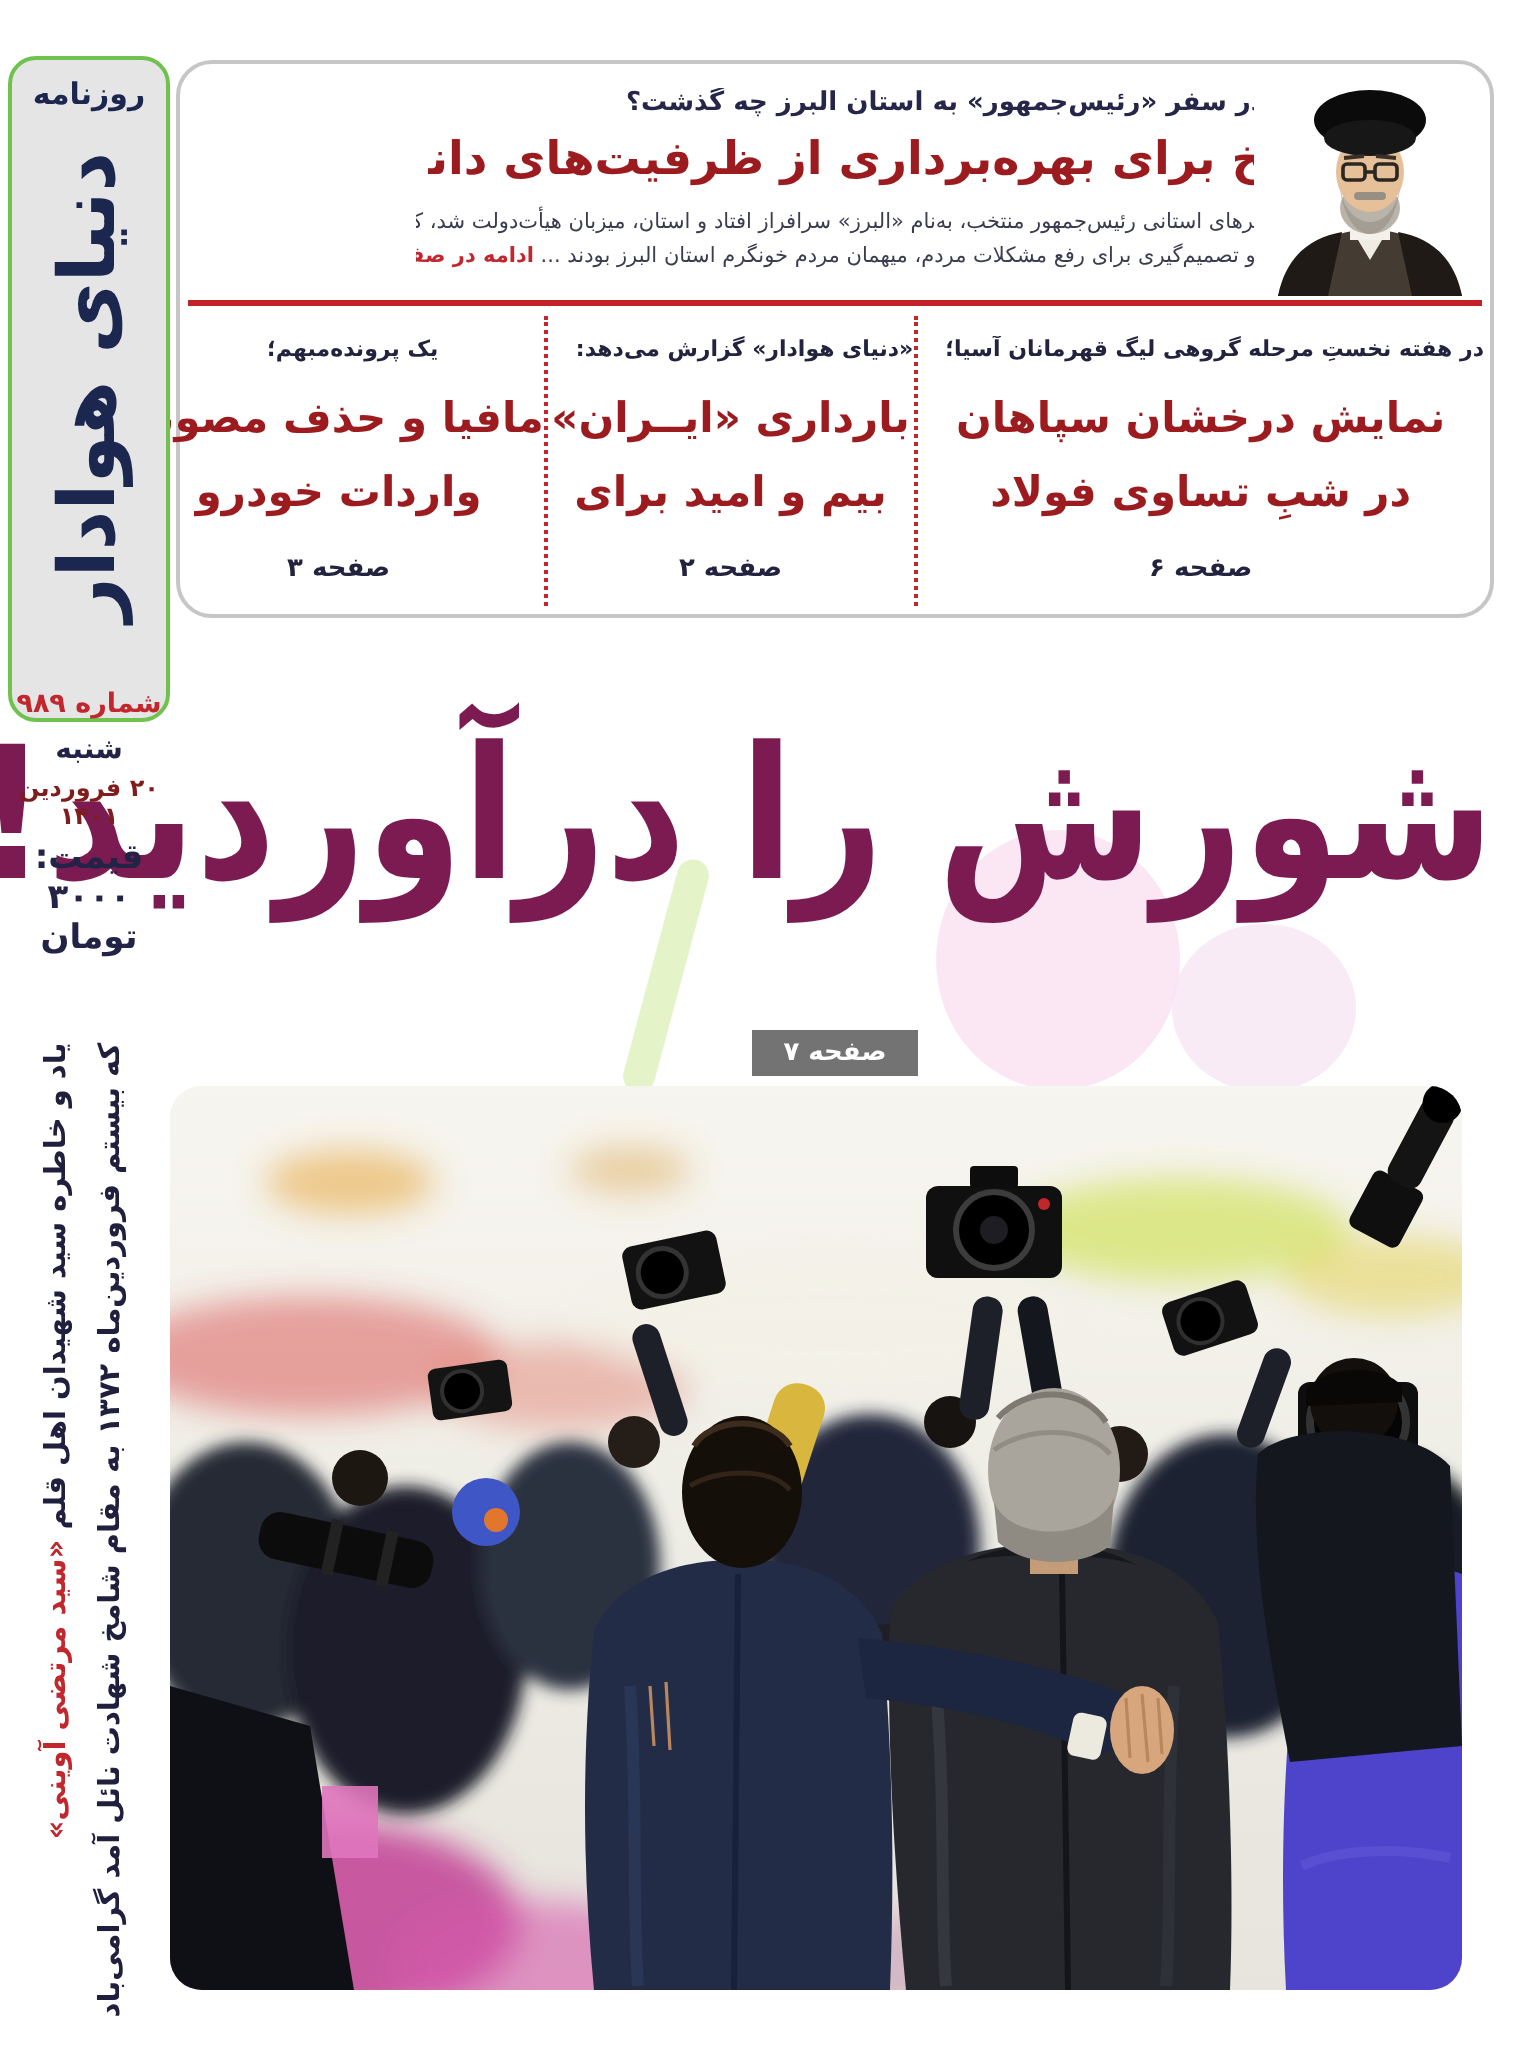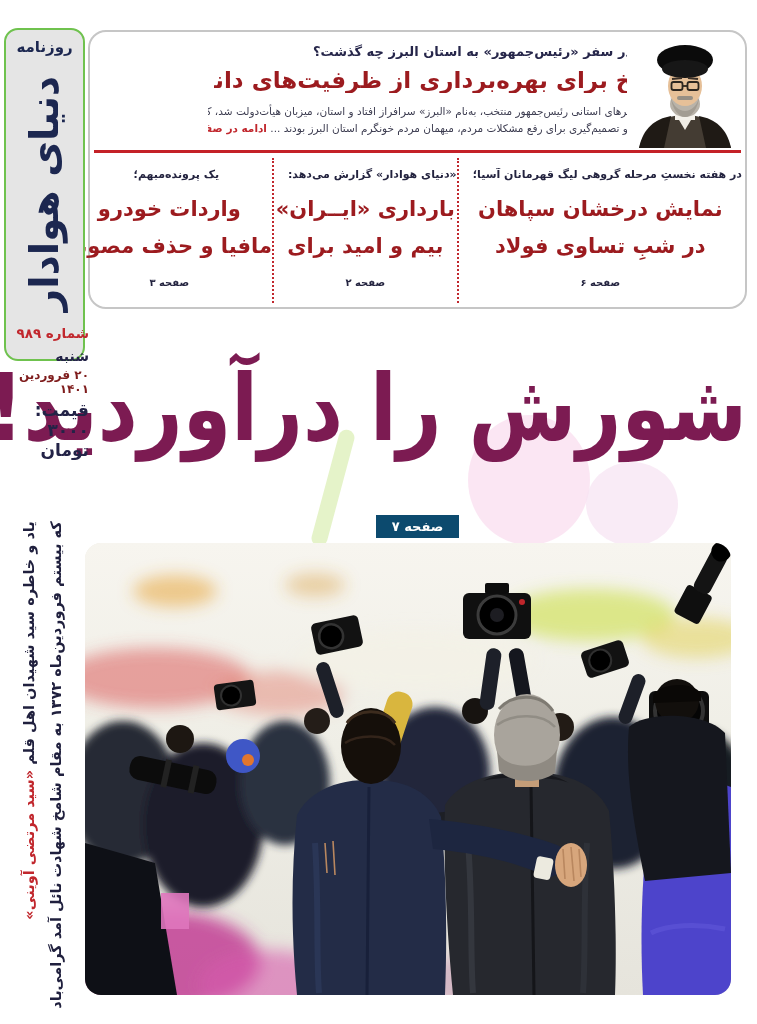--- a/index.html
+++ b/index.html
@@ -21,21 +21,21 @@
   }
   .logo-vert-wrap{
     position:absolute; left:0; top:34px; width:100%; height:258px;
     display:flex; align-items:center; justify-content:center;
   }
   .logo-vert{
     transform:rotate(-90deg); white-space:nowrap;
     font-size:39px; font-weight:bold; color:#1c2750; letter-spacing:-1px;
   }
   .issue-info{
-    position:absolute; left:0; top:325px; width:89px; z-index:3;
+    position:absolute; left:0; top:344px; width:89px; text-align:center; z-index:3;
   }
   .issue-no{ color:#c1272d; font-weight:bold; font-size:13.5px; margin-bottom:7px; }
   .issue-day{ color:#232347; font-weight:bold; font-size:14px; margin-bottom:4px; }
   .issue-date{ color:#7f1d1d; font-weight:bold; font-size:12px; margin-bottom:4px; }
   .issue-price{ color:#232347; font-weight:bold; font-size:17px; }
 
   .memorial-wrap{
     position:absolute; left:0; top:505px; width:86px; height:519px;
     display:flex; align-items:center; justify-content:center; z-index:3;
   }
@@ -76,21 +76,21 @@
     display:flex; flex-direction:row; direction:rtl;
   }
   .teaser{ padding-top:10px; text-align:center; }
   .teaser-0{ flex:0 0 265px;text-align:center; }
   .teaser-1{ flex:0 0 178px; border-left:none; }
   .teaser-1, .teaser-2{ border-right:2px dotted #c1272d; }
   .teaser-2{ flex:1 1 auto; }
   .teaser-kicker{ font-size:11px; font-weight:bold; color:#23233f; white-space:nowrap; overflow:hidden;padding-left:14px; }
   .teaser-headline{ margin-top:10px; font-size:21px; font-weight:bold; color:#9c1b1f; line-height:37px; }
   .teaser-headline div{ white-space:nowrap; overflow:hidden; }
-  .teaser-page{ margin-top:12px; font-size:10px; font-weight:bold; color:#23233f; }
+  .teaser-page{ margin-top:12px; font-size:13px; font-weight:bold; color:#23233f; }
 
   
   .hint{ position:absolute; z-index:1; }
   .hint-green{ left:325px; top:428px; width:16px; height:120px; background:#dff0bc;
                transform:rotate(15deg); border-radius:8px; opacity:.8; }
   .hint-pink1{ left:468px; top:415px; width:122px; height:130px; background:#fadeef;
                border-radius:50%; opacity:.75; }
   .hint-pink2{ left:586px; top:462px; width:92px; height:84px; background:#f6e3f2;
                border-radius:50%; opacity:.7; }
 
@@ -103,21 +103,21 @@
     position:absolute; left:88px; width:659px; top:355px; z-index:2;
     text-align:center; white-space:nowrap;
     font-size:78px; font-weight:bold; color:#7c1b52;
     transform:scaleY(1.18); transform-origin:center top;
   }
   .cover-badge-row{
     position:absolute; left:88px; width:659px; top:515px; z-index:2;
     display:flex; justify-content:center;
   }
   .cover-badge{
-    background:#0c4a6e; color:#fff; font-size:13px; font-weight:bold;
+    background:#737373; color:#fff; font-size:13px; font-weight:bold;
     padding:4px 16px;
   }
 
   
   .cover-photo{
     position:absolute; left:85px; top:543px; width:646px; height:452px;
     border-radius:16px; overflow:hidden; z-index:2; background:#efede6;
   }
   .cover-photo svg{ display:block; width:100%; height:100%; }
 </style>
@@ -195,22 +195,22 @@
         <div class="teaser-kicker">«دنیای هوادار» گزارش می‌دهد:</div>
         <div class="teaser-headline">
           <div>بارداری «ایــران»</div>
           <div>بیم و امید برای</div>
         </div>
         <div class="teaser-page">صفحه ۲</div>
       </div>
       <div class="teaser teaser-2">
         <div class="teaser-kicker">یک پرونده‌مبهم؛</div>
         <div class="teaser-headline">
+          <div>مافیا و حذف مصوبه</div>
           <div>واردات خودرو</div>
-          <div>مافیا و حذف مصوبه</div>
         </div>
         <div class="teaser-page">صفحه ۳</div>
       </div>
     </div>
   </div>
 
   <div class="hint hint-green"></div>
   <div class="hint hint-pink1"></div>
   <div class="hint hint-pink2"></div>
 

